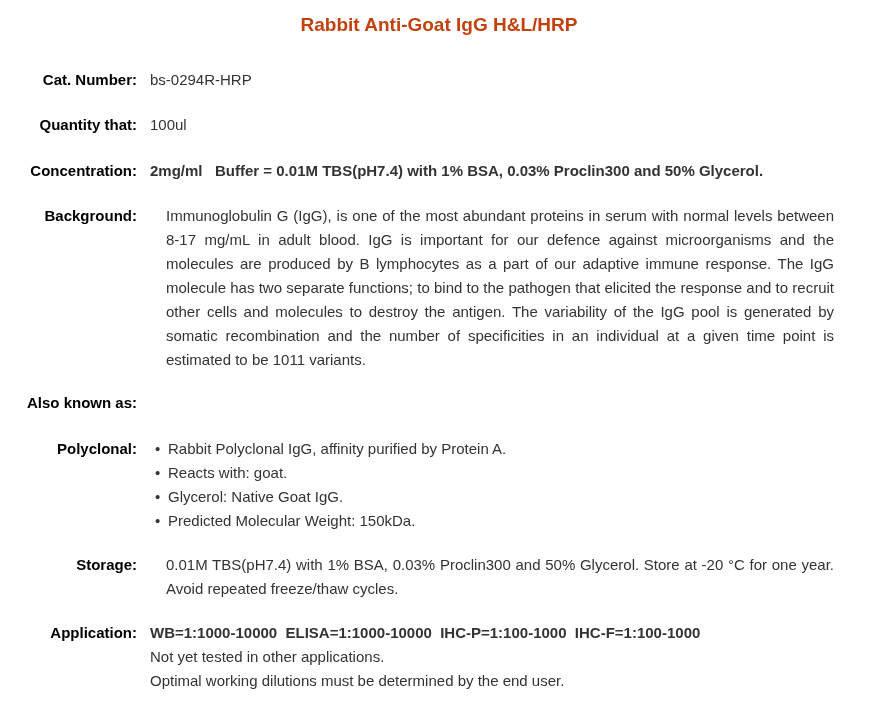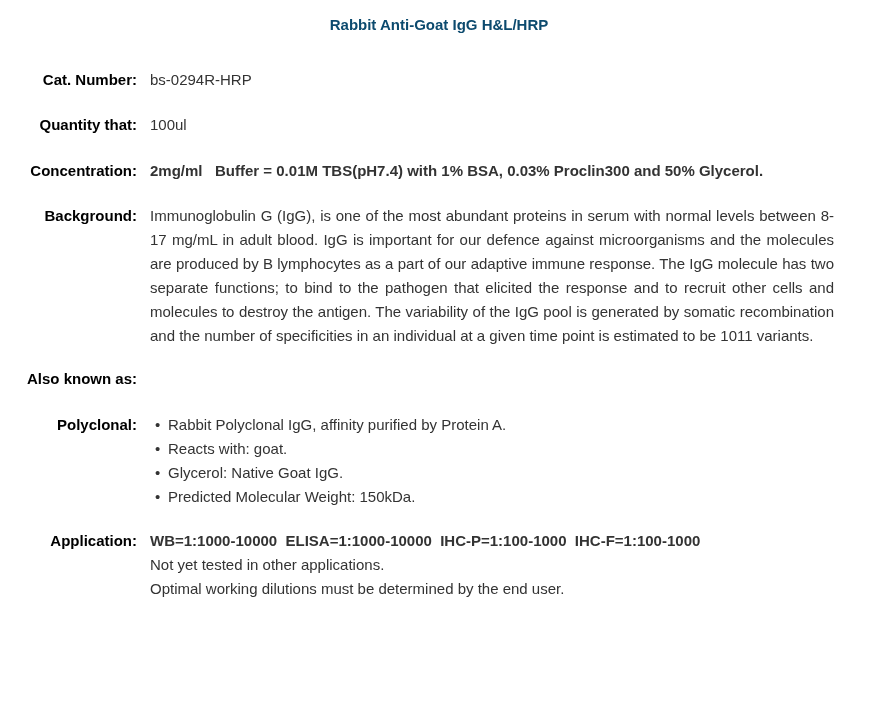--- a/index.html
+++ b/index.html
@@ -8,23 +8,23 @@
     height: 708px;
     background: #ffffff;
     font-family: "Liberation Sans", sans-serif;
     font-size: 15px;
     color: #333333;
     overflow: hidden;
   }
   .page { padding-top: 10px; }
   .title {
     text-align: center;
-    font-size: 15px;
+    font-size: 19px;
     font-weight: bold;
-    color: #0c4a6e;
+    color: #c2410c;
     line-height: 26px;
     margin: 2px 0 30px 0;
   }
   .row {
     display: grid;
     grid-template-columns: 137px 1fr;
     column-gap: 13px;
     padding-right: 44px;
     margin-bottom: 21px;
   }
@@ -32,21 +32,21 @@
   .row.mb20 { margin-bottom: 20px; }
   .row.mb22 { margin-bottom: 22px; }
   .label {
     font-weight: bold;
     color: #000000;
     text-align: right;
     line-height: 24px;
     white-space: nowrap;
   }
   .value { line-height: 24px; }
-  .justify { text-align: justify; }
+  .justify { text-align: justify; margin-left: 16px; }
   .pre { white-space: pre-wrap; font-weight: bold; }
   .bullet-line { display: flex; line-height: 24px; }
   .bullet {
     flex: none;
     width: 13px;
     margin-left: 5px;
     color: #333333;
   }
   .line { line-height: 24px; }
 </style>
@@ -96,20 +96,24 @@
         <span class="bullet">•</span>
         <span>Glycerol: Native Goat IgG.</span>
       </div>
       <div class="bullet-line">
         <span class="bullet">•</span>
         <span>Predicted Molecular Weight: 150kDa.</span>
       </div>
     </div>
   </div>
 
+  <div class="row mb20">
+    <div class="label">Storage:</div>
+    <div class="value justify">0.01M TBS(pH7.4) with 1% BSA, 0.03% Proclin300 and 50% Glycerol. Store at -20 °C for one year. Avoid repeated freeze/thaw cycles.</div>
+  </div>
 
   <div class="row">
     <div class="label">Application:</div>
     <div class="value">
       <div class="line pre">WB=1:1000-10000  ELISA=1:1000-10000  IHC-P=1:100-1000  IHC-F=1:100-1000</div>
       <div class="line">Not yet tested in other applications.</div>
       <div class="line">Optimal working dilutions must be determined by the end user.</div>
     </div>
   </div>
 

